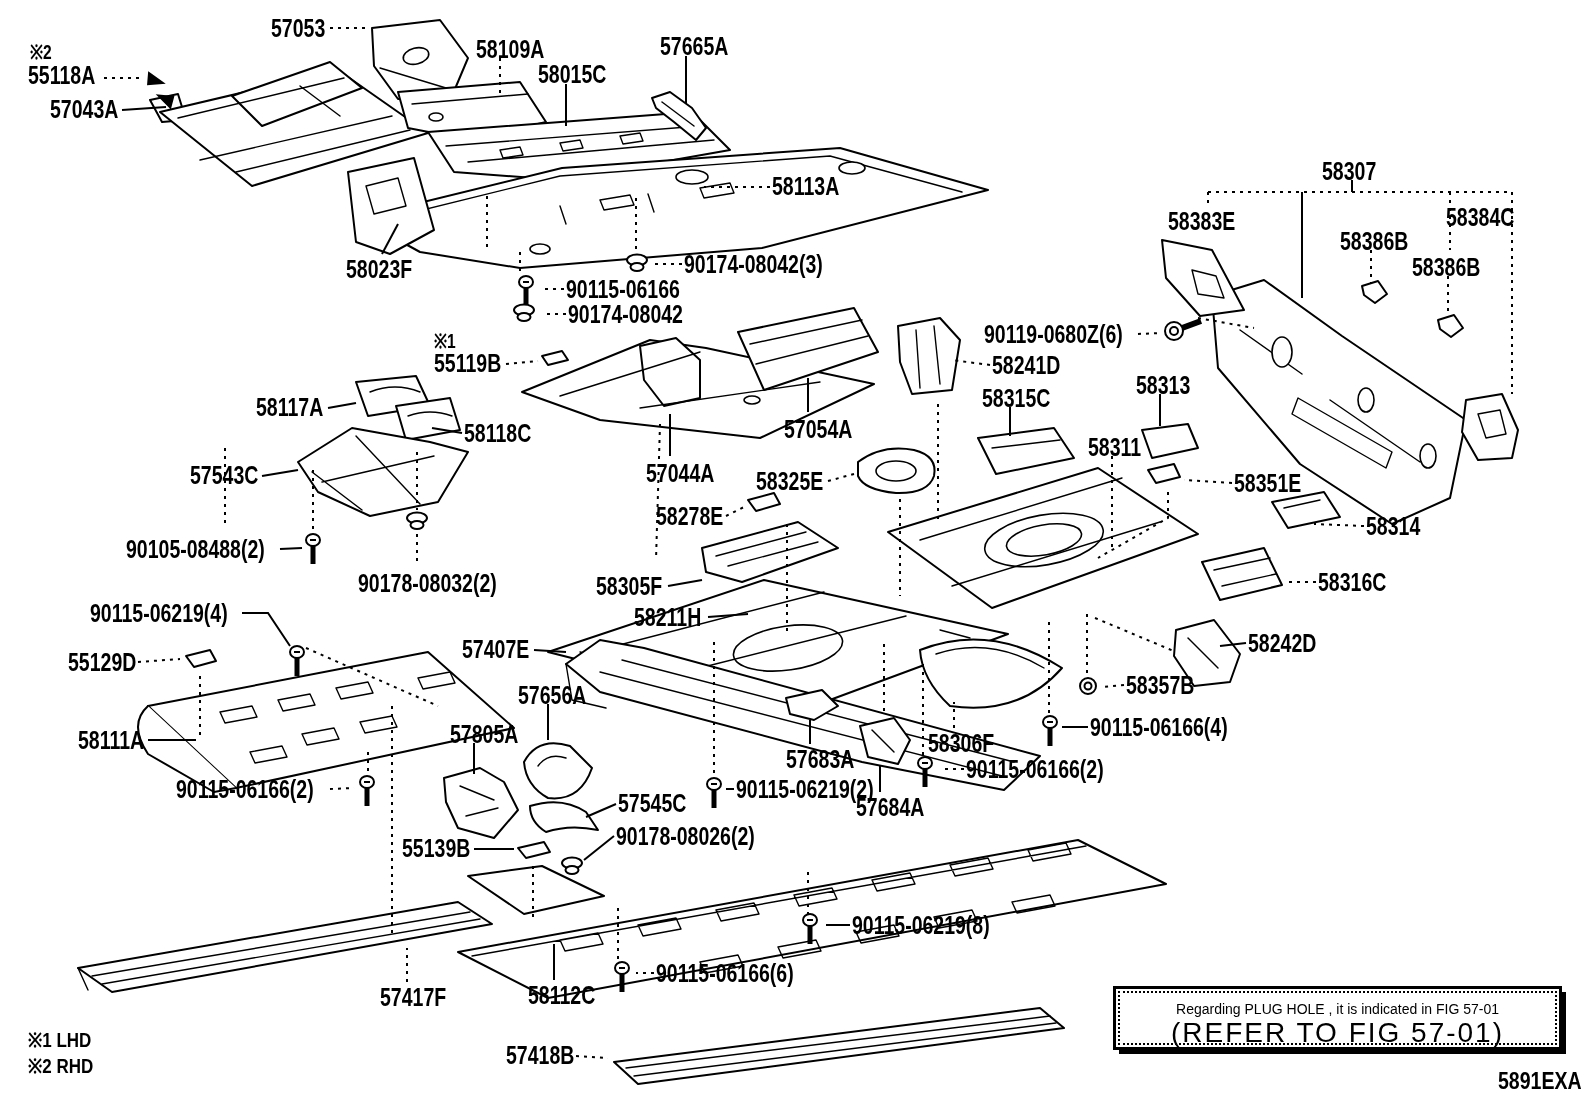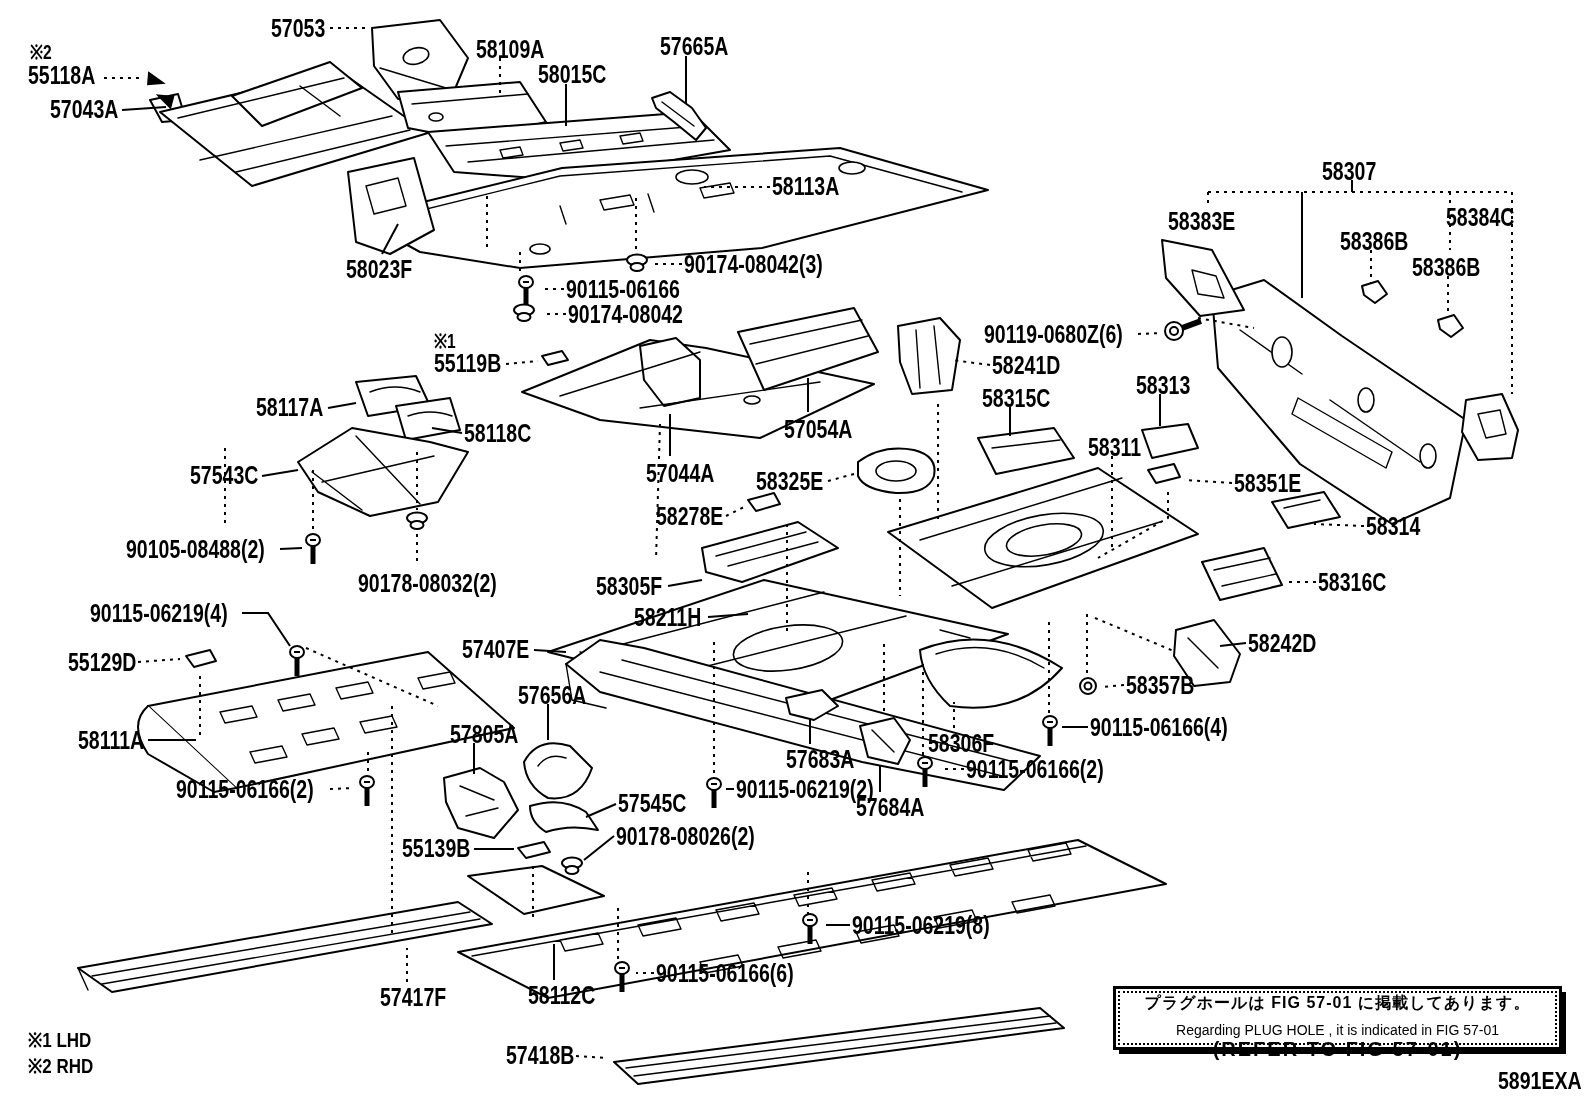--- a/index.html
+++ b/index.html
@@ -15,21 +15,21 @@
   .gen .icon{stroke:#000;fill:#fff;stroke-width:2;}
   .part-label{position:absolute;font-weight:700;font-size:25px;line-height:1.05;color:#000;
     white-space:nowrap;transform:scaleX(.78);transform-origin:left top;cursor:pointer;}
   .part-label.small{font-size:20px;}
   .footnote{position:absolute;font-weight:700;font-size:20px;color:#000;transform:scaleX(.85);transform-origin:left top;}
   .note-box{position:absolute;left:1113px;top:986px;width:449px;height:64px;border:3px solid #000;
     outline:2px dotted #000;outline-offset:-7px;box-shadow:5px 5px 0 -1px #000;background:#fff;
     text-align:center;padding-top:4px;box-sizing:border-box;}
   .nb1{font-size:16px;font-weight:700;letter-spacing:1px;}
   .nb2{font-size:14px;font-weight:400;margin-top:8px;}
-  .nb3{font-size:20px;font-weight:700;letter-spacing:2px;}
+  .nb3{font-size:28px;font-weight:400;letter-spacing:2px;}
   .page-code{position:absolute;left:1498px;top:1068px;font-weight:700;font-size:23px;color:#000;
     transform:scaleX(.85);transform-origin:left top;}
 </style>
 </head>
 <body>
 
 <div class="canvas">
 
   <svg class="layer" id="diagram-svg" viewBox="0 0 1592 1099">
     <g class="art">
@@ -447,19 +447,18 @@
   <div class="footnote" style="left:28px;top:1026px;">
     <span>※1</span>
     <span>LHD</span>
   </div>
   <div class="footnote" style="left:28px;top:1052px;">
     <span>※2</span>
     <span>RHD</span>
   </div>
 
   <div class="note-box">
-    <div class="nb1">プラグホールは FIG 57-01 に掲載してあります。</div>
     <div class="nb2">Regarding  PLUG  HOLE , it is indicated in FIG  57-01</div>
     <div class="nb3">(REFER  TO  FIG  57-01)</div>
   </div>
 
   <div class="page-code">5891EXA</div>
 </div>
 
 </body></html>

